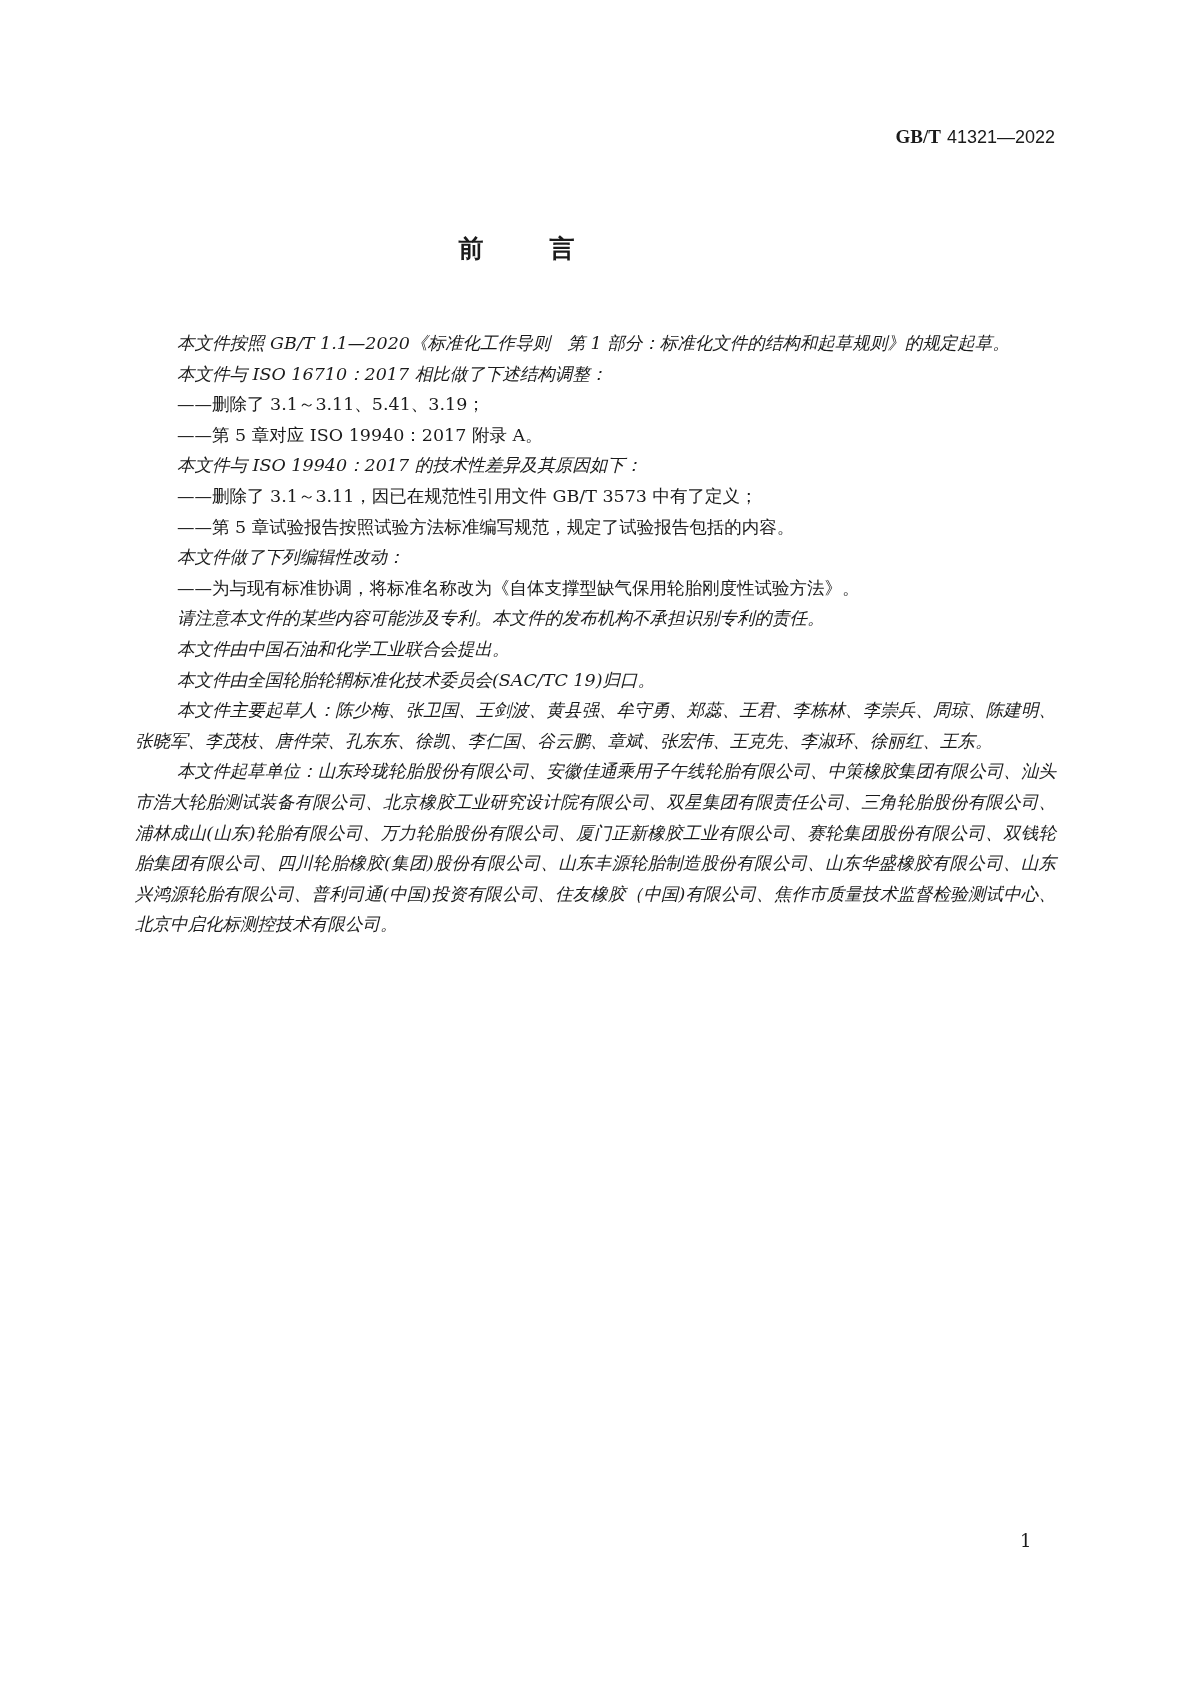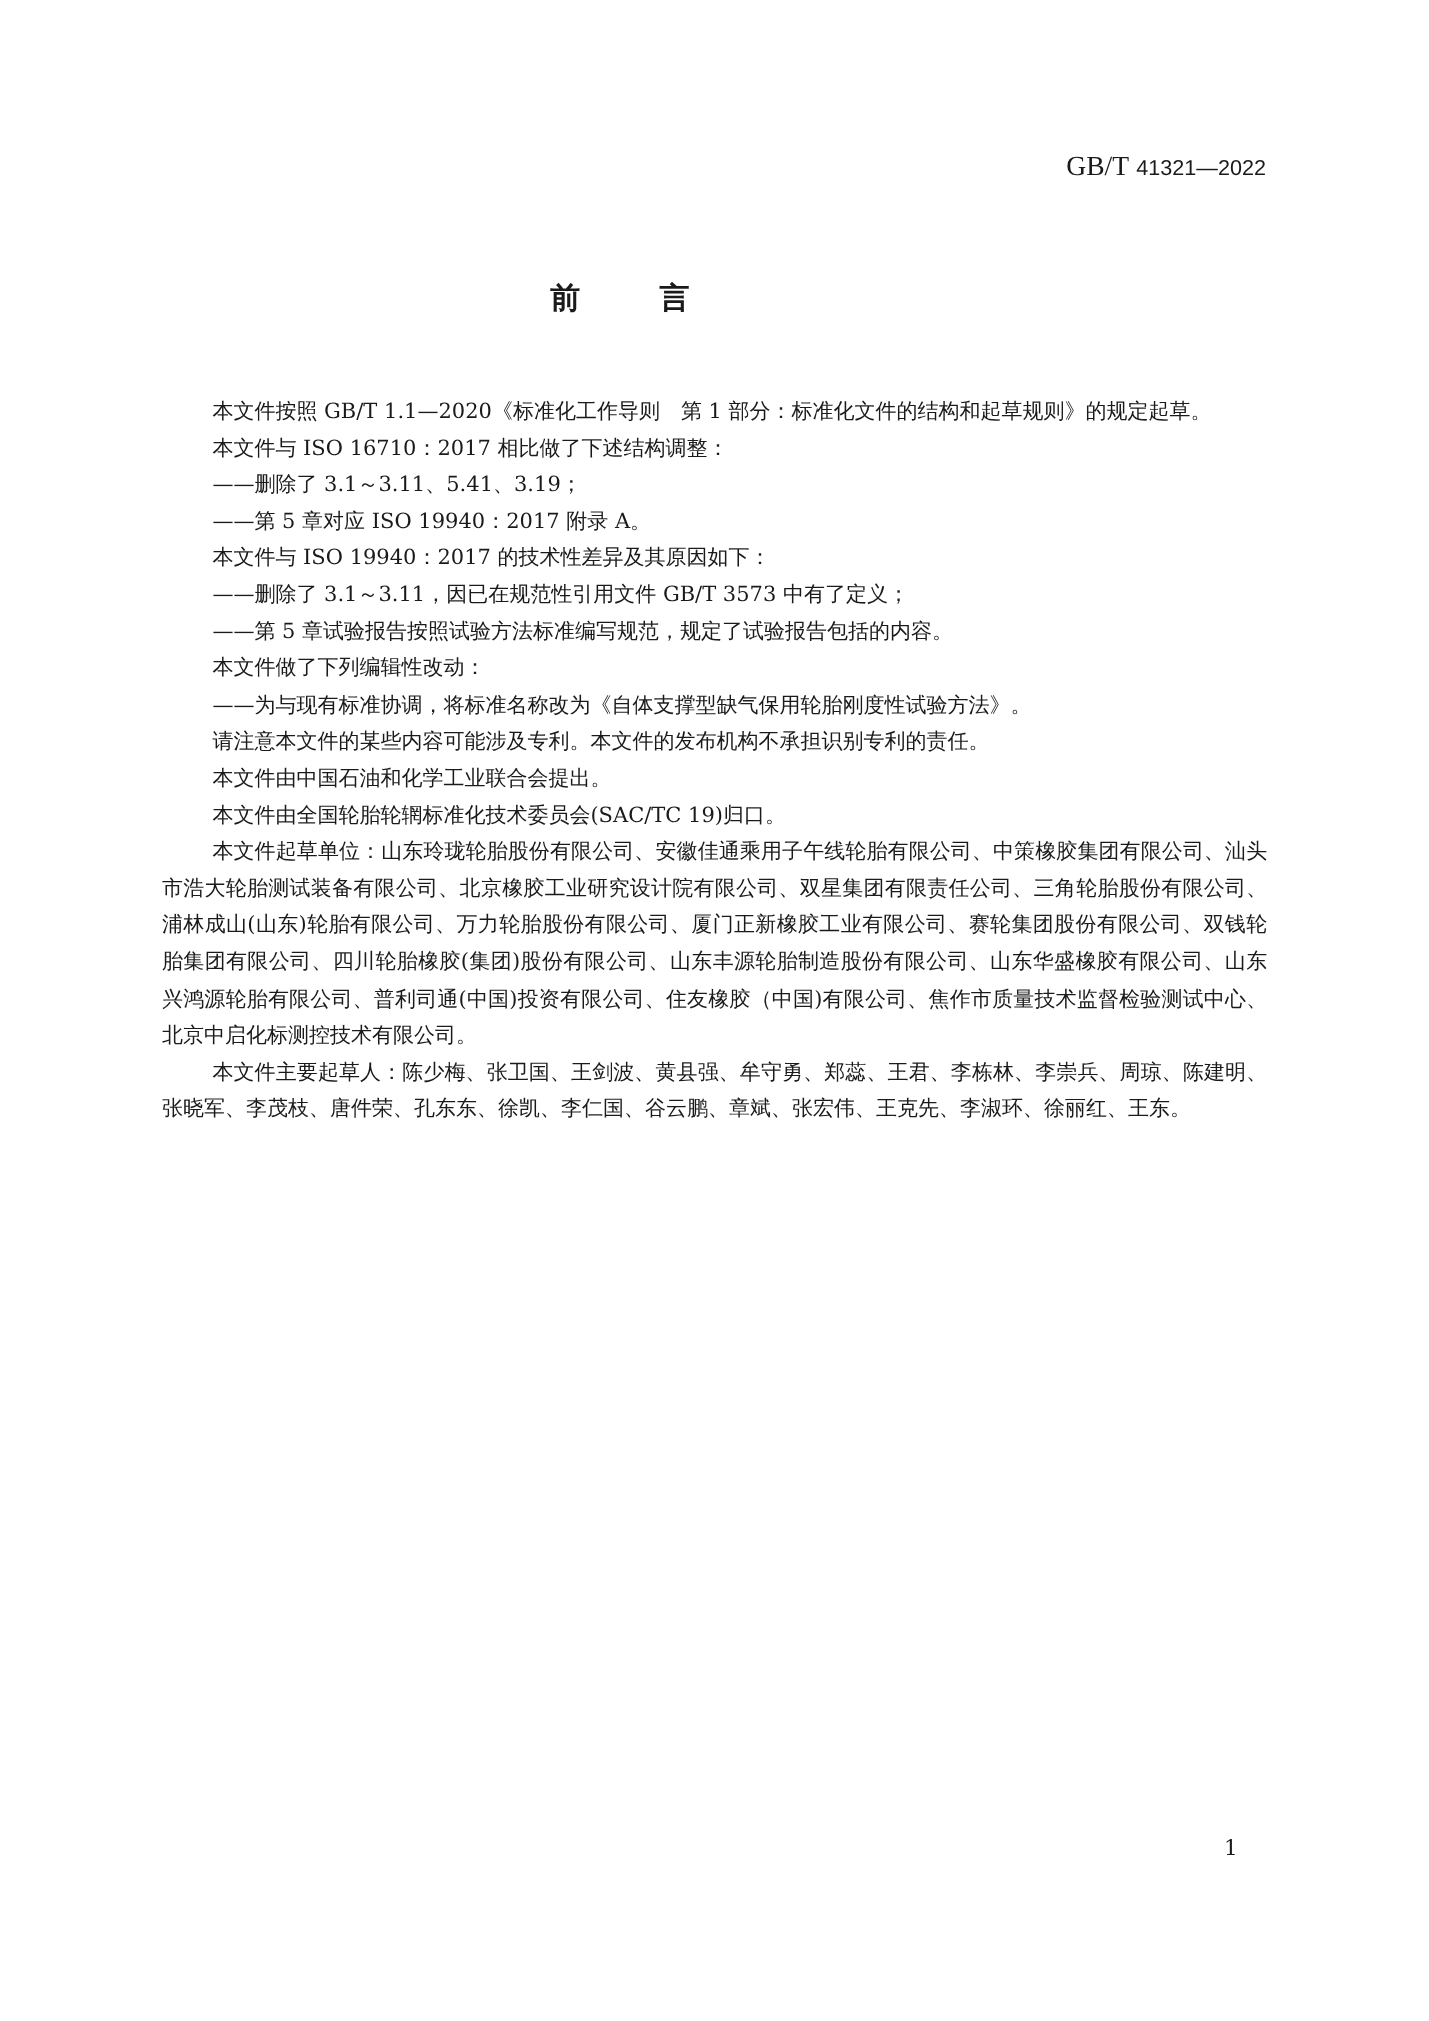--- a/index.html
+++ b/index.html
@@ -1,27 +1,27 @@
 <!DOCTYPE html>
 <html><head>
 <meta charset="utf-8">
 <style>
   html, body { margin: 0; padding: 0; background: #ffffff; }
   body { width: 1191px; height: 1684px; position: relative; overflow: hidden;
          font-family: "DejaVu Serif", "Liberation Serif", serif; color: #1a1a1a; }
   .header { position: absolute; top: 126px; right: 136px; font-size: 17px; white-space: nowrap; }
-  .header .code-prefix { font-family: "Liberation Serif", serif; font-weight: normal; font-size: 23px; text-align: center; }
+  .header .code-prefix { font-family: "Liberation Serif", serif; font-weight: bold; font-size: 19px; text-align: center; }
   .header .code-num { font-family: "Liberation Sans", sans-serif; font-size: 18px; margin-left: 6px; margin-top: 36px; }
   .title { position: absolute; top: 232px; left: 0; width: 1033px; text-align: center;
            font-family: "DejaVu Sans", sans-serif; font-weight: bold; font-size: 25px; letter-spacing: 0; }
   .title span { display: inline-block; }
   .title .gap { width: 66px; }
   .content { position: absolute; top: 328px; left: 135px; width: 921px; font-size: 17.5px; line-height: 30.6px; }
   .p { margin: 0; text-align: justify; text-align-last: left; }
-  .indent { text-indent: 42px; }
+  .indent { text-indent: 42px; font-style: italic; }
   .dash { padding-left: 42px; text-indent: 0; }
   .dash-item { margin: 0; padding-left: 84px; text-indent: -42px; text-align: justify; text-align-last: left; }
   .page-number { position: absolute; top: 1530px; left: 1020px; font-size: 18px; }
 </style>
 </head>
 <body>
 
 <div class="header">
   <span class="code-prefix">GB/T</span><span class="code-num">41321—2022</span>
 </div>
@@ -36,17 +36,17 @@
   <p class="p dash">——删除了 3.1～3.11、5.41、3.19；</p>
   <p class="p dash">——第 5 章对应 ISO 19940：2017 附录 A。</p>
   <p class="p indent">本文件与 ISO 19940：2017 的技术性差异及其原因如下：</p>
   <p class="p dash">——删除了 3.1～3.11，因已在规范性引用文件 GB/T 3573 中有了定义；</p>
   <p class="p dash">——第 5 章试验报告按照试验方法标准编写规范，规定了试验报告包括的内容。</p>
   <p class="p indent">本文件做了下列编辑性改动：</p>
   <p class="p dash">——为与现有标准协调，将标准名称改为《自体支撑型缺气保用轮胎刚度性试验方法》。</p>
   <p class="p indent">请注意本文件的某些内容可能涉及专利。本文件的发布机构不承担识别专利的责任。</p>
   <p class="p indent">本文件由中国石油和化学工业联合会提出。</p>
   <p class="p indent">本文件由全国轮胎轮辋标准化技术委员会(SAC/TC 19)归口。</p>
+  <p class="p indent">本文件主要起草人：陈少梅、张卫国、王剑波、黄县强、牟守勇、郑蕊、王君、李栋林、李崇兵、周琼、陈建明、张晓军、李茂枝、唐件荣、孔东东、徐凯、李仁国、谷云鹏、章斌、张宏伟、王克先、李淑环、徐丽红、王东。</p>
   <p class="p indent">本文件起草单位：山东玲珑轮胎股份有限公司、安徽佳通乘用子午线轮胎有限公司、中策橡胶集团有限公司、汕头市浩大轮胎测试装备有限公司、北京橡胶工业研究设计院有限公司、双星集团有限责任公司、三角轮胎股份有限公司、浦林成山(山东)轮胎有限公司、万力轮胎股份有限公司、厦门正新橡胶工业有限公司、赛轮集团股份有限公司、双钱轮胎集团有限公司、四川轮胎橡胶(集团)股份有限公司、山东丰源轮胎制造股份有限公司、山东华盛橡胶有限公司、山东兴鸿源轮胎有限公司、普利司通(中国)投资有限公司、住友橡胶（中国)有限公司、焦作市质量技术监督检验测试中心、北京中启化标测控技术有限公司。</p>
-  <p class="p indent">本文件主要起草人：陈少梅、张卫国、王剑波、黄县强、牟守勇、郑蕊、王君、李栋林、李崇兵、周琼、陈建明、张晓军、李茂枝、唐件荣、孔东东、徐凯、李仁国、谷云鹏、章斌、张宏伟、王克先、李淑环、徐丽红、王东。</p>
 </div>
 
 <div class="page-number">1</div>
 
 </body></html>

